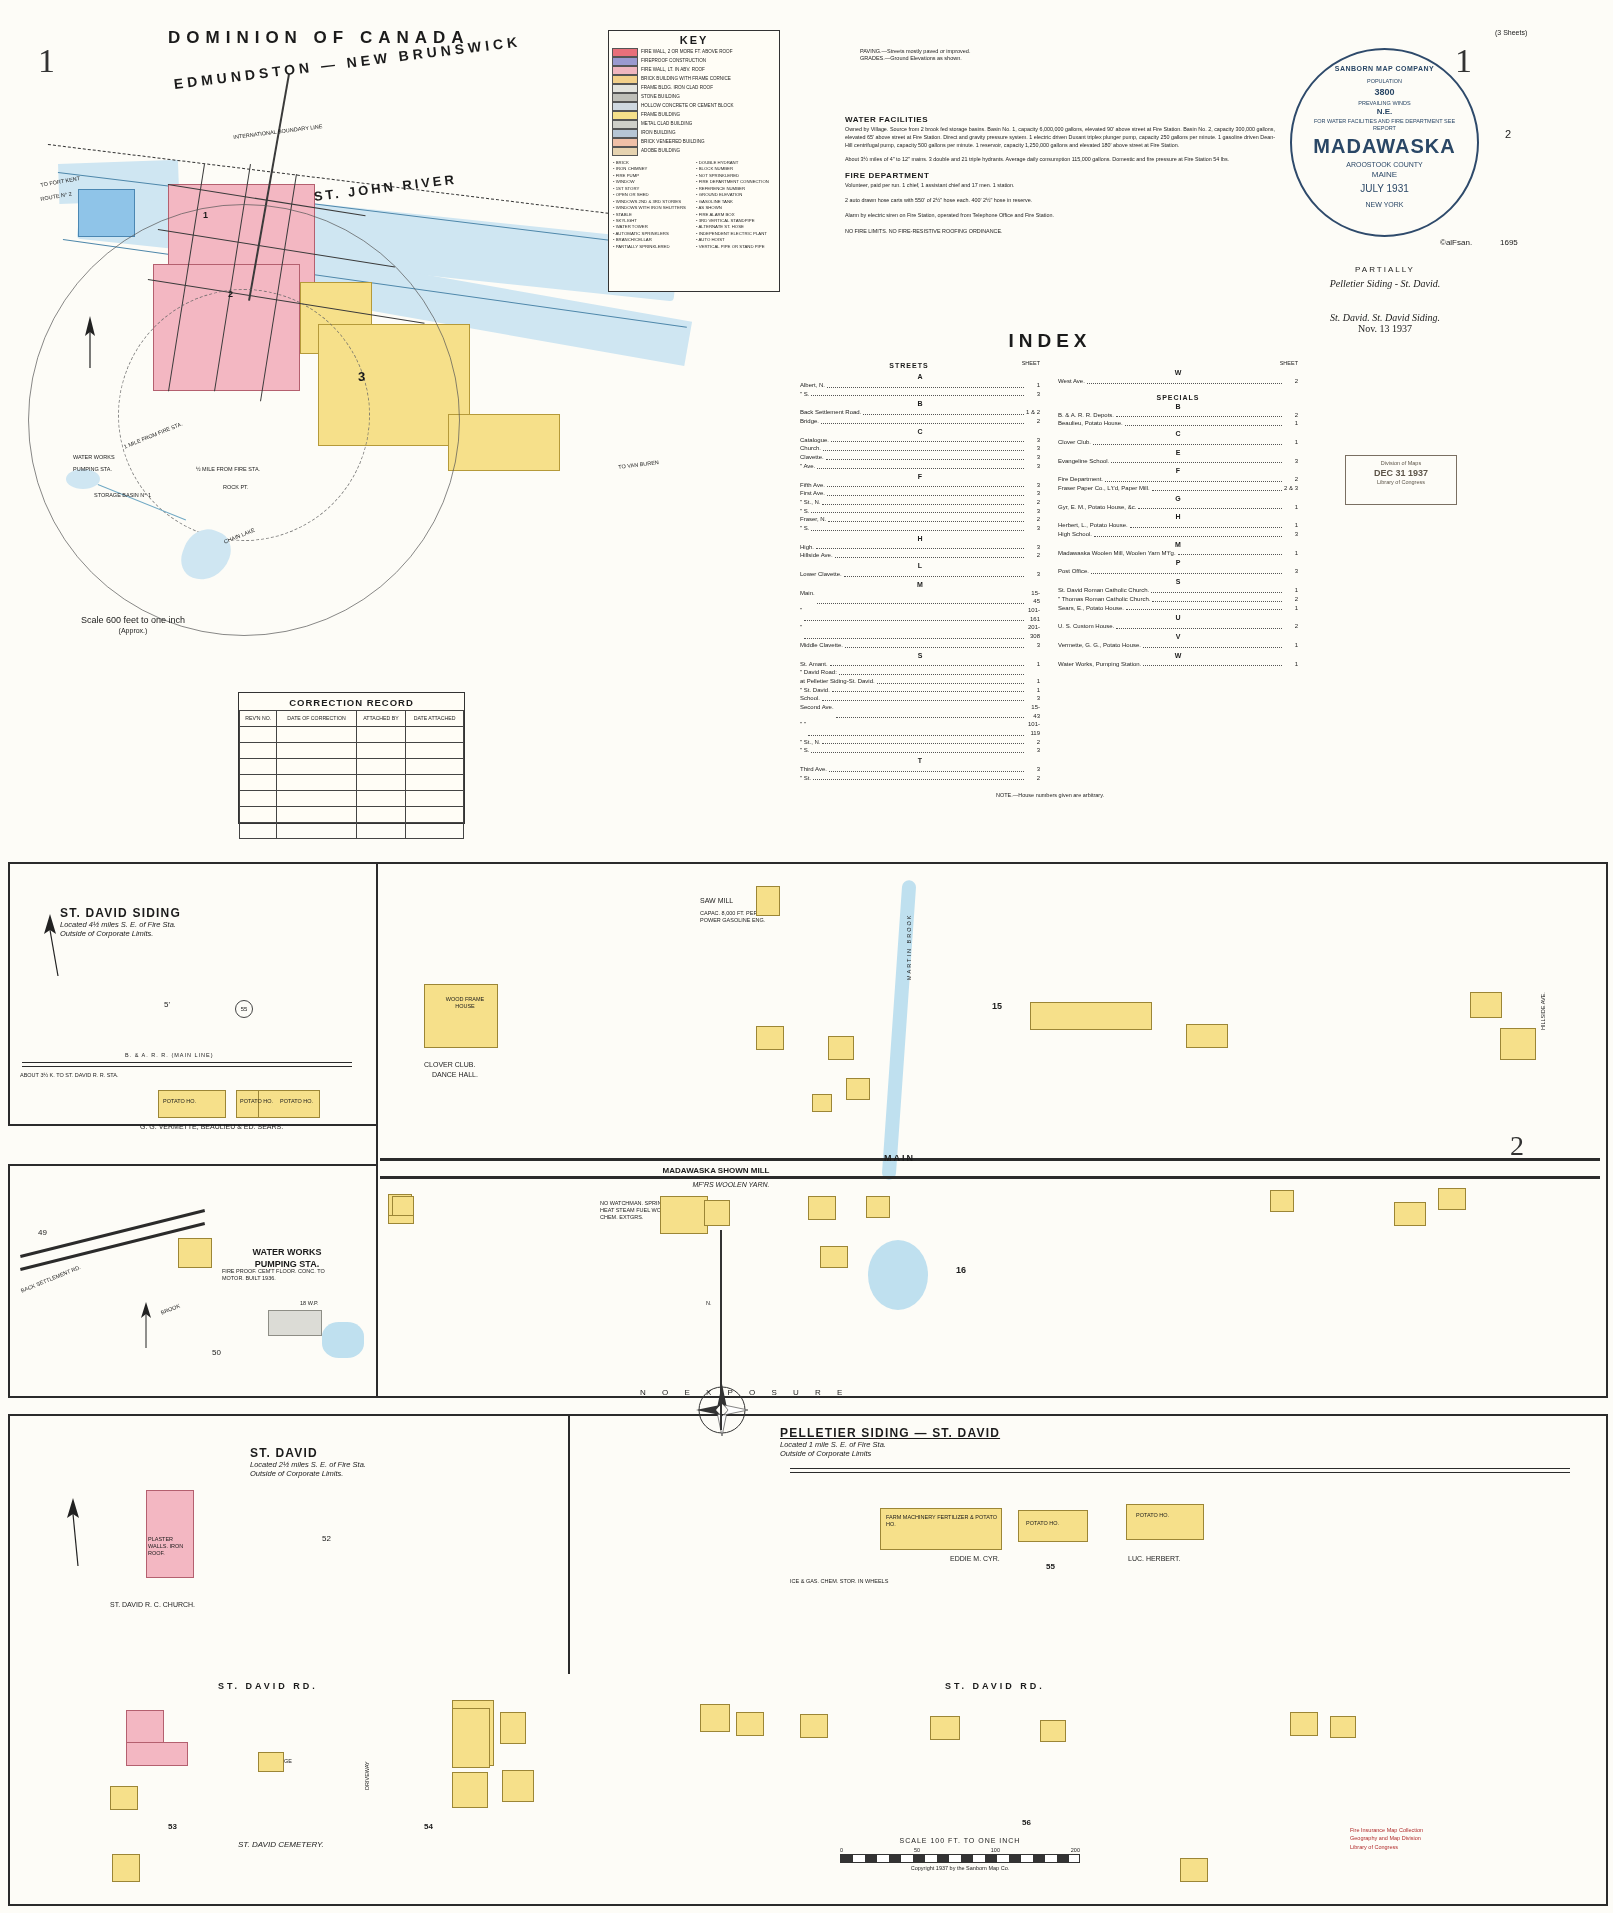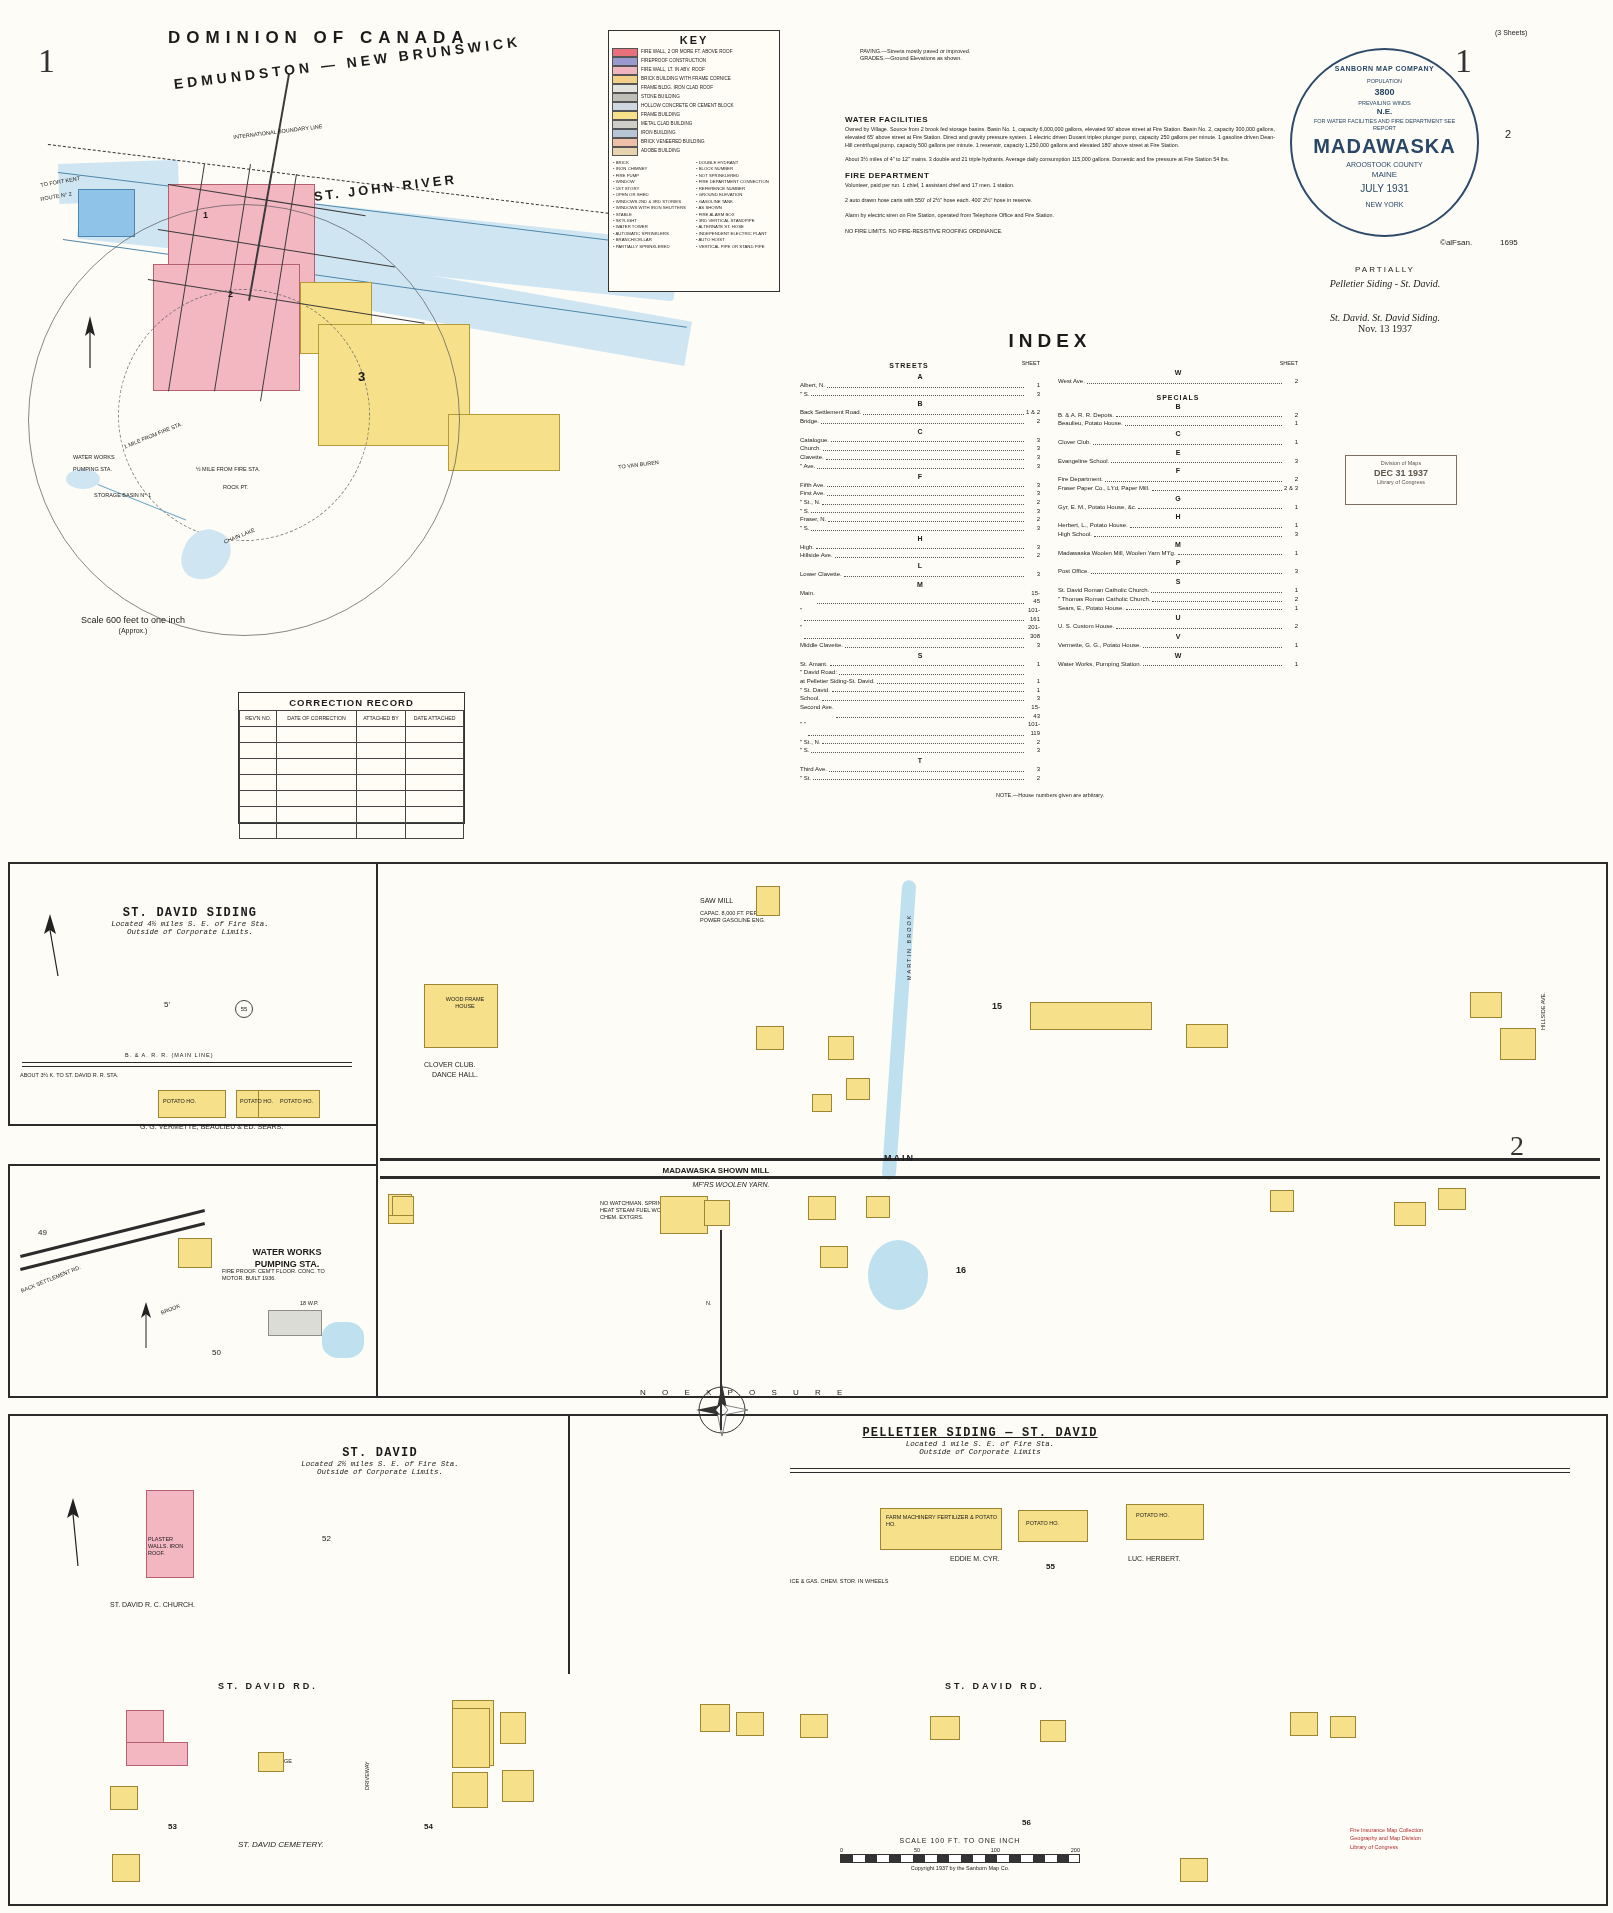--- a/index.html
+++ b/index.html
@@ -77,21 +77,21 @@
   
   .frame{position:absolute;border:2px solid #2b2b2b;background:#fdfcf7;}
 
   .bld{position:absolute;background:#f6e08a;border:1px solid #9c8636;}
   .bldp{position:absolute;background:#f3b7c2;border:1px solid #b4606f;}
   .bldg{position:absolute;background:#dcdcd6;border:1px solid #8e8e86;}
   .road{position:absolute;background:#2b2b2b;}
   .rr{position:absolute;background:#2b2b2b;height:1px;}
   .stream{position:absolute;background:#bfe0ef;}
 
-  .hdr{position:absolute;text-align:center;font-family:Liberation Mono, monospace;}
+  .hdr{position:absolute;text-align:left;}
   .hdr .h1{font-size:12px;font-weight:bold;letter-spacing:1.2px;}
   .hdr .h2{font-size:7.5px;font-style:italic;}
   .hdr .h3{font-size:7.5px;font-style:italic;}
   .bignum{position:absolute;font-size:34px;color:#333;font-family:"Liberation Serif",serif;}
 
   .compass{position:absolute;}
   .redtxt{color:#b02a2a;}
 </style>
 </head>
 <body>

